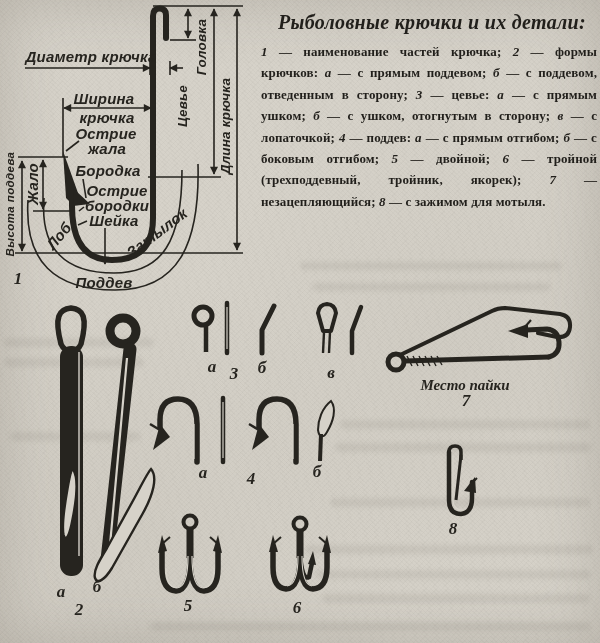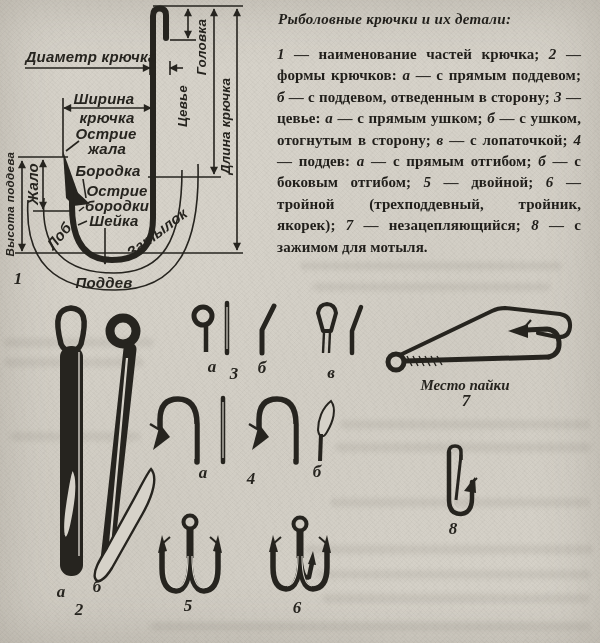--- a/index.html
+++ b/index.html
@@ -16,22 +16,22 @@
   }
   .ghost{position:absolute; background:#6a655c; opacity:.10; filter:blur(2.2px); border-radius:5px; height:8px;}
   svg{position:absolute; left:0; top:0;}
   svg text{fill:#26241f;}
   .dlab{font:italic 700 15px "Liberation Sans", sans-serif; letter-spacing:.2px;}
   .dlab-md{font-size:13.5px;}
   .dlab-sm{font-size:11.5px; letter-spacing:.4px;}
   .nlab{font:italic 700 17px "Liberation Serif", serif;}
   .cap{font:italic 700 15px "Liberation Serif", serif;}
   .legend{position:absolute; left:261px; top:11px; width:336px; color:#211f1b;}
-  .legend-title{margin:0 0 7px 0; font-style:italic; font-weight:700; font-size:15px; letter-spacing:.3px; text-indent:17px;}
-  .legend-body{margin:16px; font-weight:700; font-size:15px; line-height:21.4px; text-align:justify; letter-spacing:.1px;}
+  .legend-title{margin:0 0 7px 0; font-style:italic; font-weight:700; font-size:20px; letter-spacing:.3px; text-indent:17px;}
+  .legend-body{margin:0; font-weight:700; font-size:13px; line-height:21.4px; text-align:justify; letter-spacing:.1px;}
   .legend-body .it{font-style:italic;}
   .ink{stroke:#26241f; fill:none;}
   .thin{stroke-width:1.6;}
   .thick{stroke-width:6; stroke-linecap:round; stroke-linejoin:round;}
   .fill{fill:#26241f; stroke:none;}
   .paper{fill:#d6d2c9;}
 </style>
 </head>
 <body>
 

